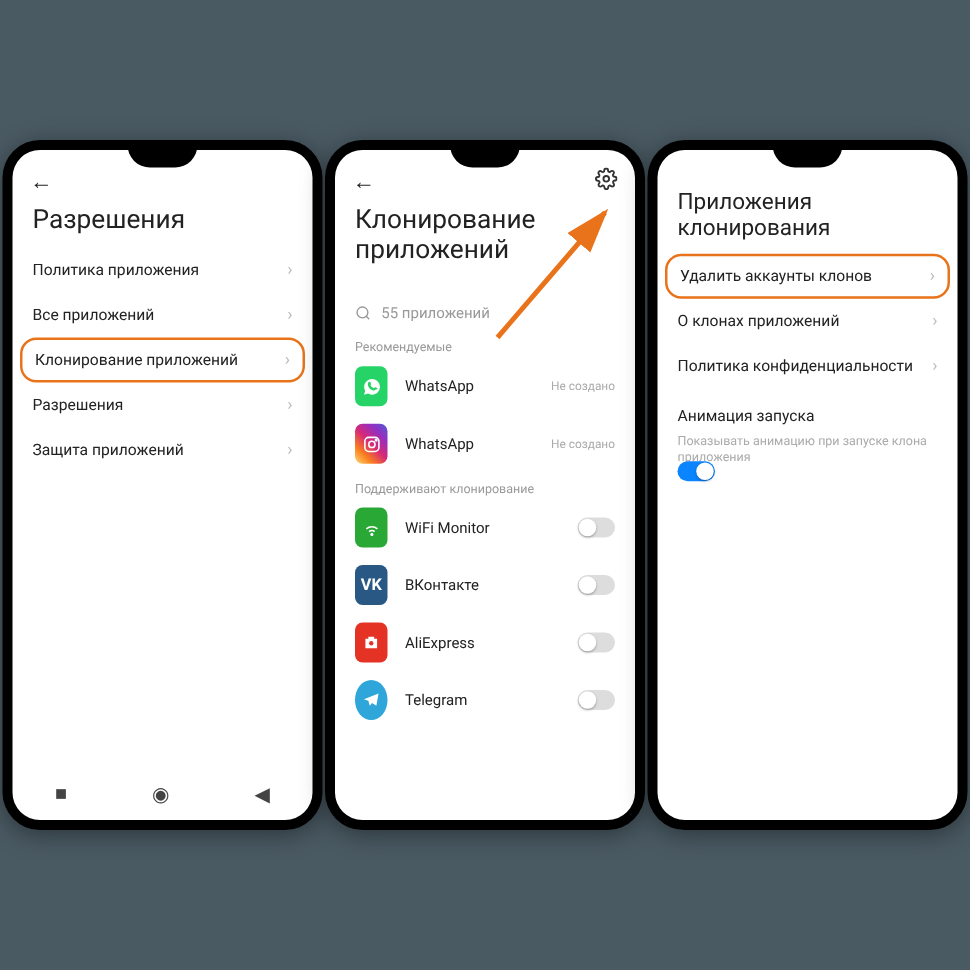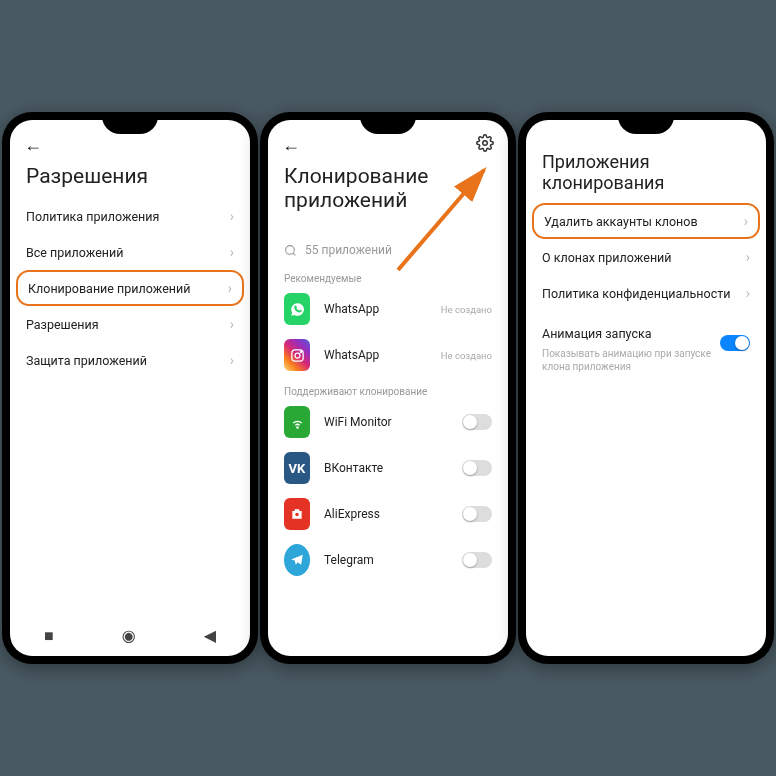--- a/index.html
+++ b/index.html
@@ -162,20 +162,21 @@
   }
   .sub {
     font-size: 10px;
     color: #aaa;
     padding: 0 16px;
     line-height: 1.3;
     display: flex;
     justify-content: space-between;
     align-items: flex-start;
     gap: 8px;
+    flex-direction: column;
   }
   .ic-whatsapp { background: #25d366; }
   .ic-instagram { background: linear-gradient(45deg,#feda75,#fa7e1e,#d62976,#962fbf,#4f5bd5); }
   .ic-wifi { background: #2aa836; }
   .ic-vk { background: #2a5885; }
   .ic-ali { background: #e43225; }
   .ic-tg { background: #2ea6da; border-radius: 50%; }
 </style>
 </head>
 <body>

